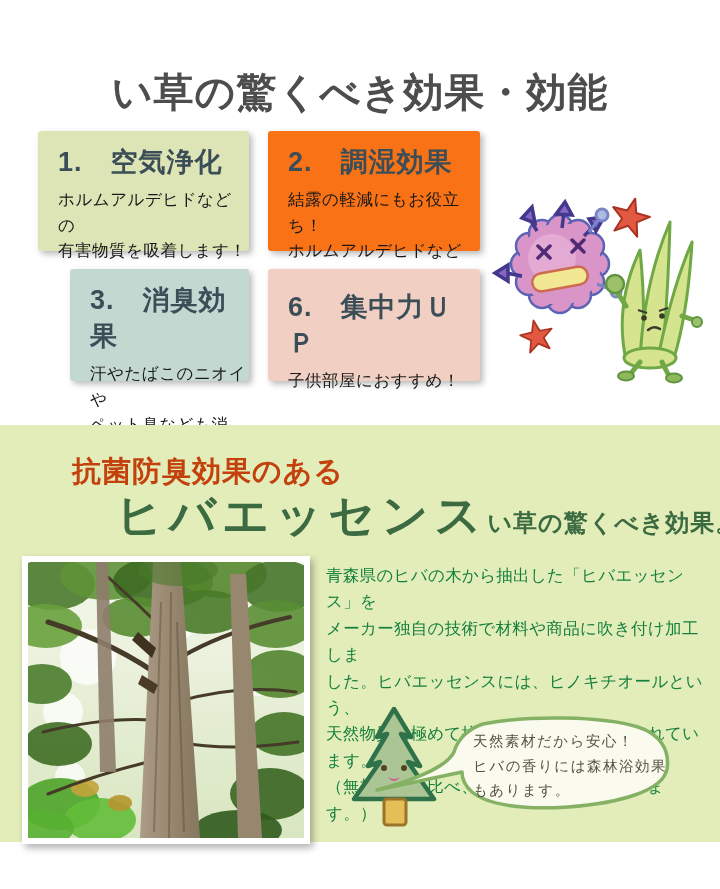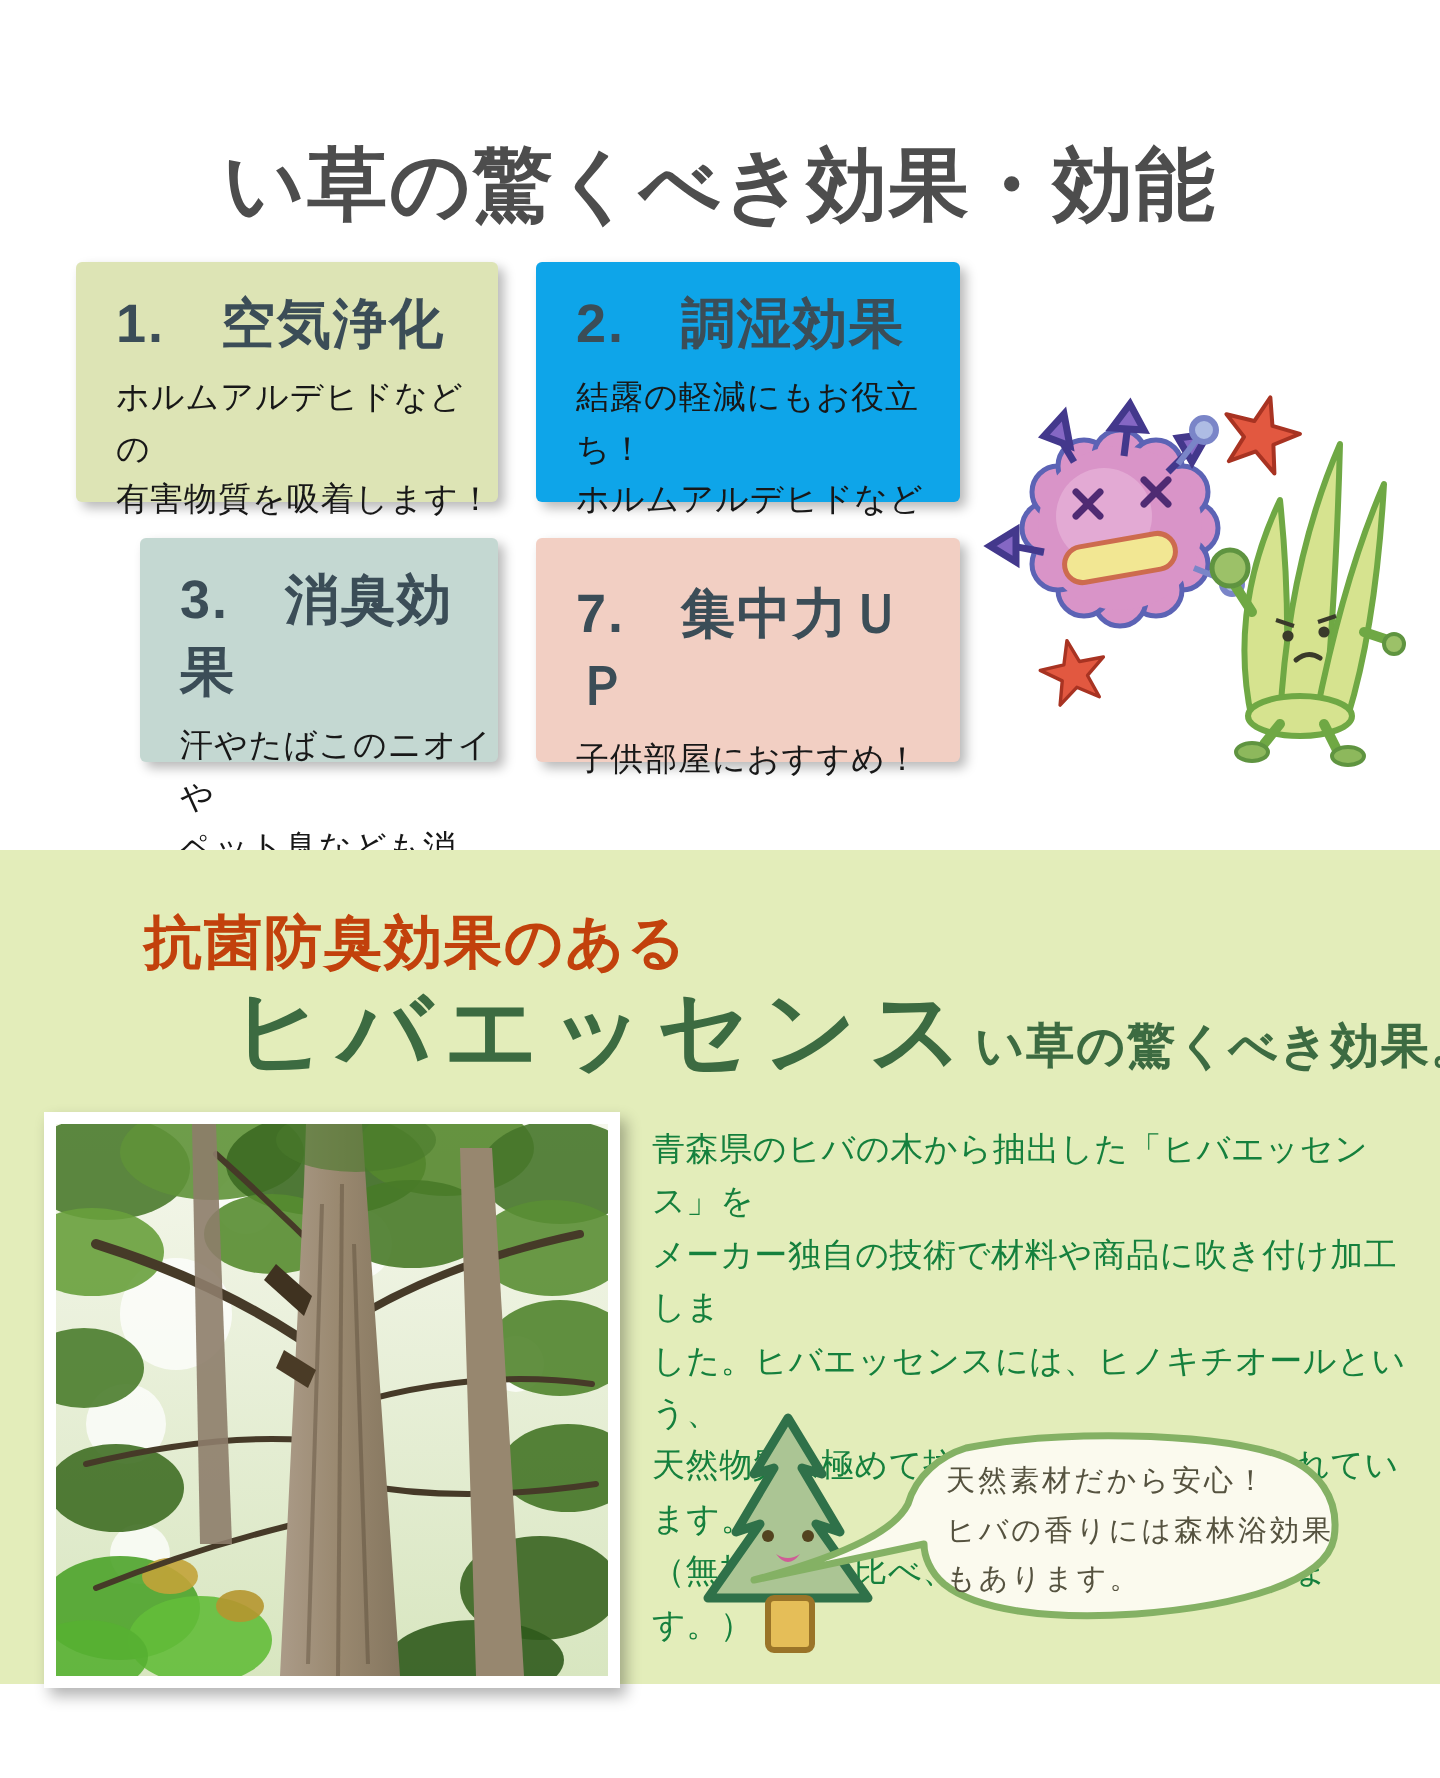--- a/index.html
+++ b/index.html
@@ -7,21 +7,21 @@
         font-family:"Liberation Sans","DejaVu Sans",sans-serif;}
   
   .main-title{position:absolute;top:38px;left:0;width:720px;text-align:center;
     font-family:"DejaVu Serif","Liberation Serif",serif;font-size:40px;font-weight:600;
     color:#4d4d4d;letter-spacing:1px;}
   
   .boxes{position:absolute;left:25px;top:131px;display:grid;
     grid-template-columns:211px 212px;grid-template-rows:120px 112px;column-gap:19px;row-gap:18px;padding-left:13px;}
   .bbox{border-radius:3px;box-shadow:3px 3px 6px rgba(0,0,0,.28);box-sizing:border-box;padding:13px 0 0 20px;}
   .bbox-1{background:#dde4b5;}
-  .bbox-2{background:#0ea5e9;}
+  .bbox-2{background:#f97316;}
   .bbox-3{background:#c4d8d2;margin-left:32px;}
   .bbox-4{background:#f2cfc3;padding-top:20px;}
   .bbox h3{margin:0 0 7px 0;font-size:27px;font-weight:bold;color:#3b4d57;letter-spacing:1px;}
   .bbox p{margin:0;font-size:16.5px;line-height:1.55;color:#181818;white-space:pre-line;letter-spacing:.5px;}
   
   .illus{position:absolute;left:482px;top:172px;width:228px;height:218px;}
   
   .hiba{position:absolute;left:0;top:425px;width:720px;height:417px;background:#e3edba;}
   .hiba-h1{position:absolute;left:72px;top:27px;margin:0;
     font-family:"DejaVu Serif","Liberation Serif",serif;font-weight:600;
@@ -58,21 +58,21 @@
       <h3>2.　調湿効果</h3>
       <p>結露の軽減にもお役立ち！
 ホルムアルデヒドなどの。</p>
     </div>
     <div class="bbox bbox-3">
       <h3>3.　消臭効果</h3>
       <p>汗やたばこのニオイや
 ペット臭なども消臭！</p>
     </div>
     <div class="bbox bbox-4">
-      <h3>7.　集中力ＵＰ</h3>
+      <h3>6.　集中力ＵＰ</h3>
       <p>子供部屋におすすめ！</p>
     </div>
   </div>
 
   <svg class="illus" viewBox="0 0 228 218" xmlns="http://www.w3.org/2000/svg">
     <g transform="translate(10,30)">
       <g stroke="#5c63b5" stroke-width="2.5" fill="#d994c8">
         <circle cx="104" cy="62" r="13"></circle>
           <circle cx="99" cy="80" r="13"></circle>
         <circle cx="86" cy="93" r="13"></circle>

